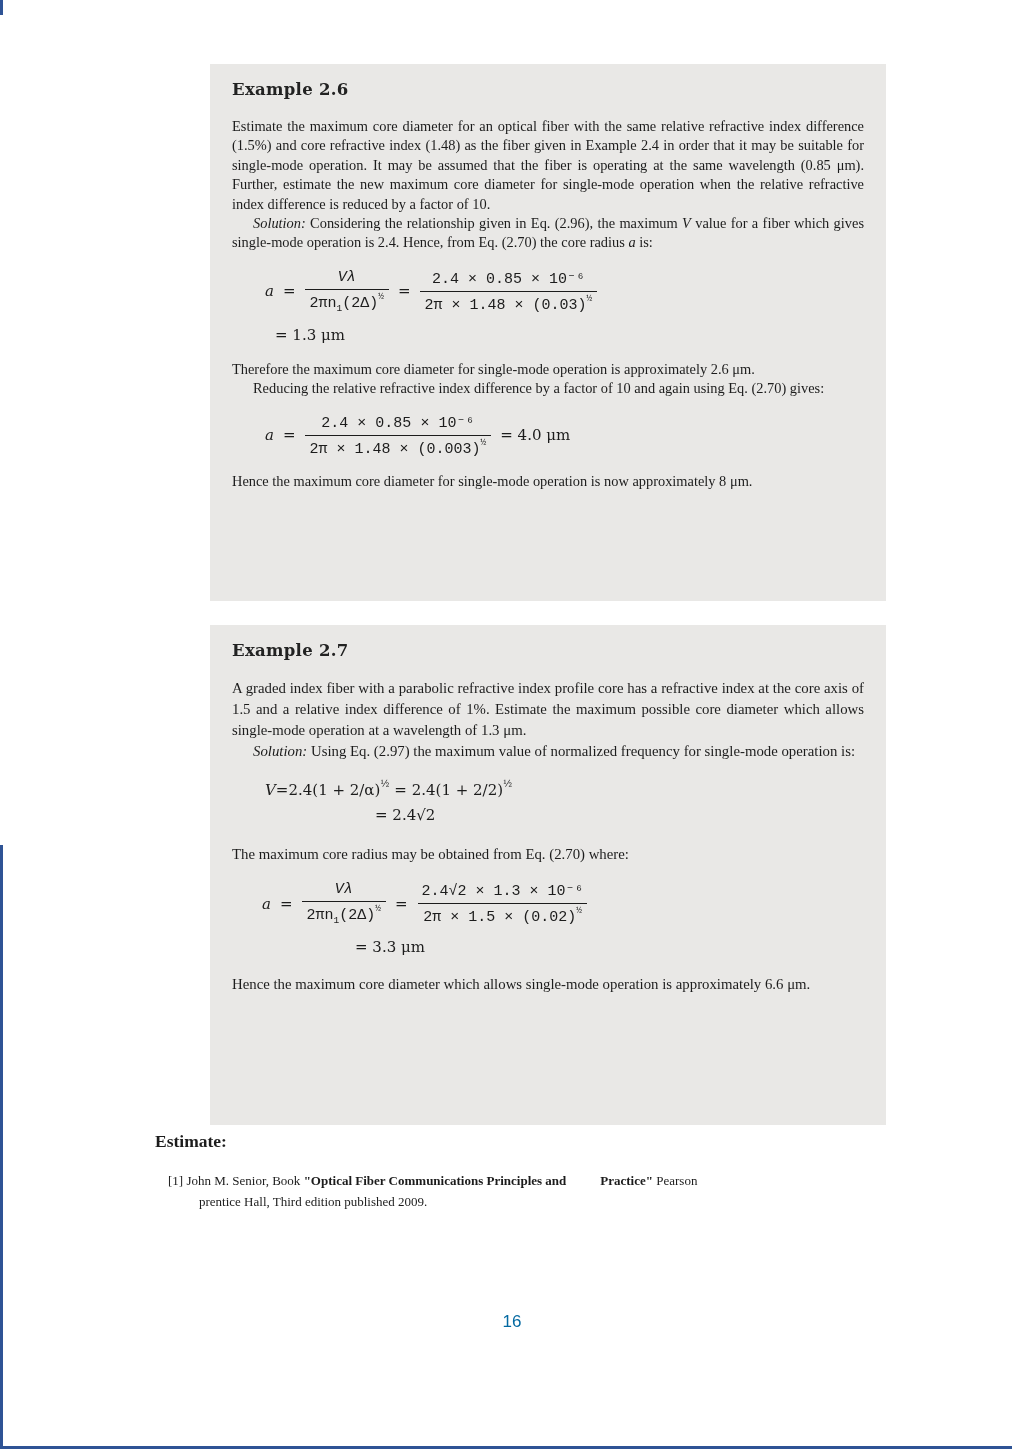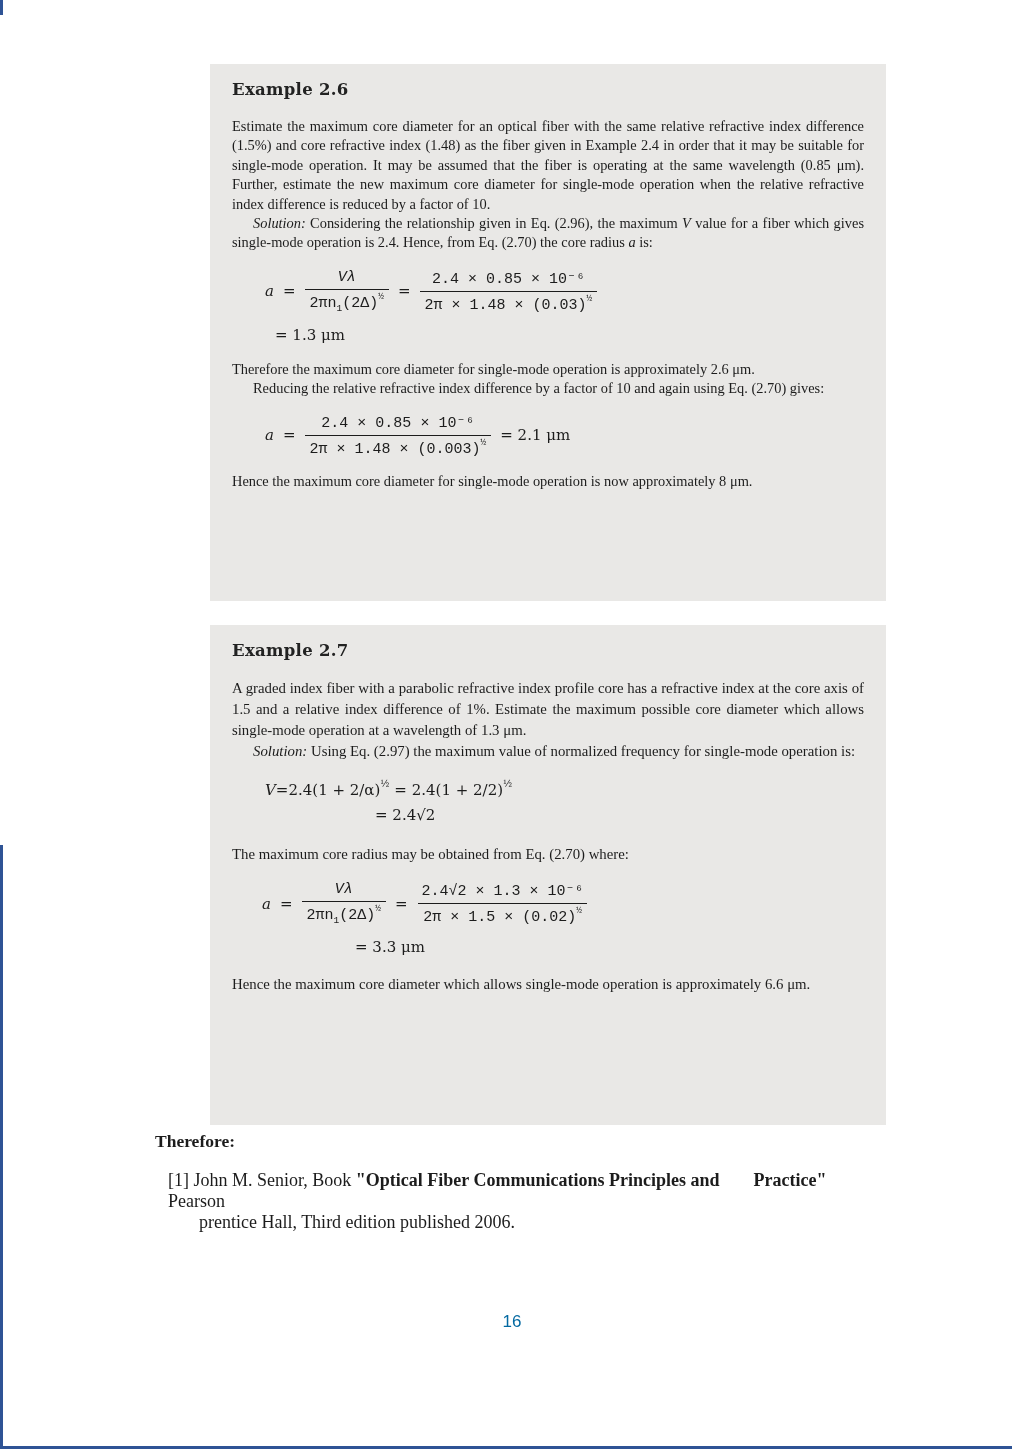--- a/index.html
+++ b/index.html
@@ -62,21 +62,21 @@
   #box-27 .formula { margin:16px 0 6px 30px; }
   #box-27 .formula-result { margin:12px 0 18px 123px; }
   #box-27 p.mid { margin-top:2px; }
 
   
   .reference { position:absolute; left:155px; top:1131px; width:730px; }
   .reference h3 {
     margin:0 0 18px 0; font-size:17.5px; font-weight:bold;
     font-family:"Liberation Serif", serif;
   }
-  .ref-item { margin:0 0 12px 13px; font-size:18px; line-height:21px; }
+  .ref-item { margin:0 0 12px 13px; font-size:13px; line-height:21px; }
   .ref-line1, .ref-line2 { display:block; }
   .ref-line2 { margin-left:31px; }
   .b { font-weight:bold; }
   .ref-gap { display:inline-block; width:34px; }
 
   .page-number {
     position:absolute; left:0; right:0; top:1312px; text-align:center;
     font-family:"Liberation Sans", sans-serif; font-size:17px; color:#0369a1;
   }
 </style>
@@ -111,21 +111,21 @@
     <p>Therefore the maximum core diameter for single-mode operation is approximately 2.6 μm.</p>
     <p class="indent">Reducing the relative refractive index difference by a factor of 10 and again using Eq. (2.70) gives:</p>
 
     <div class="formula second">
       <span class="it">a</span>
       <span>=</span>
       <span class="frac">
         <span class="num">2.4 × 0.85 × 10⁻⁶</span>
         <span class="den"><span>2π × 1.48 × (0.003)</span><sup>½</sup></span>
       </span>
-      <span>= 2.1 μm</span>
+      <span>= 4.0 μm</span>
     </div>
 
     <p>Hence the maximum core diameter for single-mode operation is now approximately 8 μm.</p>
   </div>
 </div>
 
 <div class="example-box" id="box-27">
   <h2 class="box-title">Example 2.7</h2>
   <div class="box-body">
     <p>A graded index fiber with a parabolic refractive index profile core has a refractive index at the core axis of 1.5 and a relative index difference of 1%. Estimate the maximum possible core diameter which allows single-mode operation at a wavelength of 1.3 μm.</p>
@@ -149,20 +149,20 @@
         <span class="den"><span>2π × 1.5 × (0.02)</span><sup>½</sup></span>
       </span>
     </div>
     <div class="formula-result">= 3.3 μm</div>
 
     <p>Hence the maximum core diameter which allows single-mode operation is approximately 6.6 μm.</p>
   </div>
 </div>
 
 <div class="reference">
-  <h3>Therefore:</h3>
+  <h3>Estimate:</h3>
   <p class="ref-item">
     <span class="ref-line1"><span>[1] John M. Senior, Book </span><span class="b">"Optical Fiber Communications Principles and</span><span class="ref-gap"></span><span class="b">Practice"</span><span> Pearson</span></span>
-    <span class="ref-line2">prentice Hall, Third edition published 2006.</span>
+    <span class="ref-line2">prentice Hall, Third edition published 2009.</span>
   </p>
 </div>
 
 <div class="page-number">16</div>
 
 </body></html>

